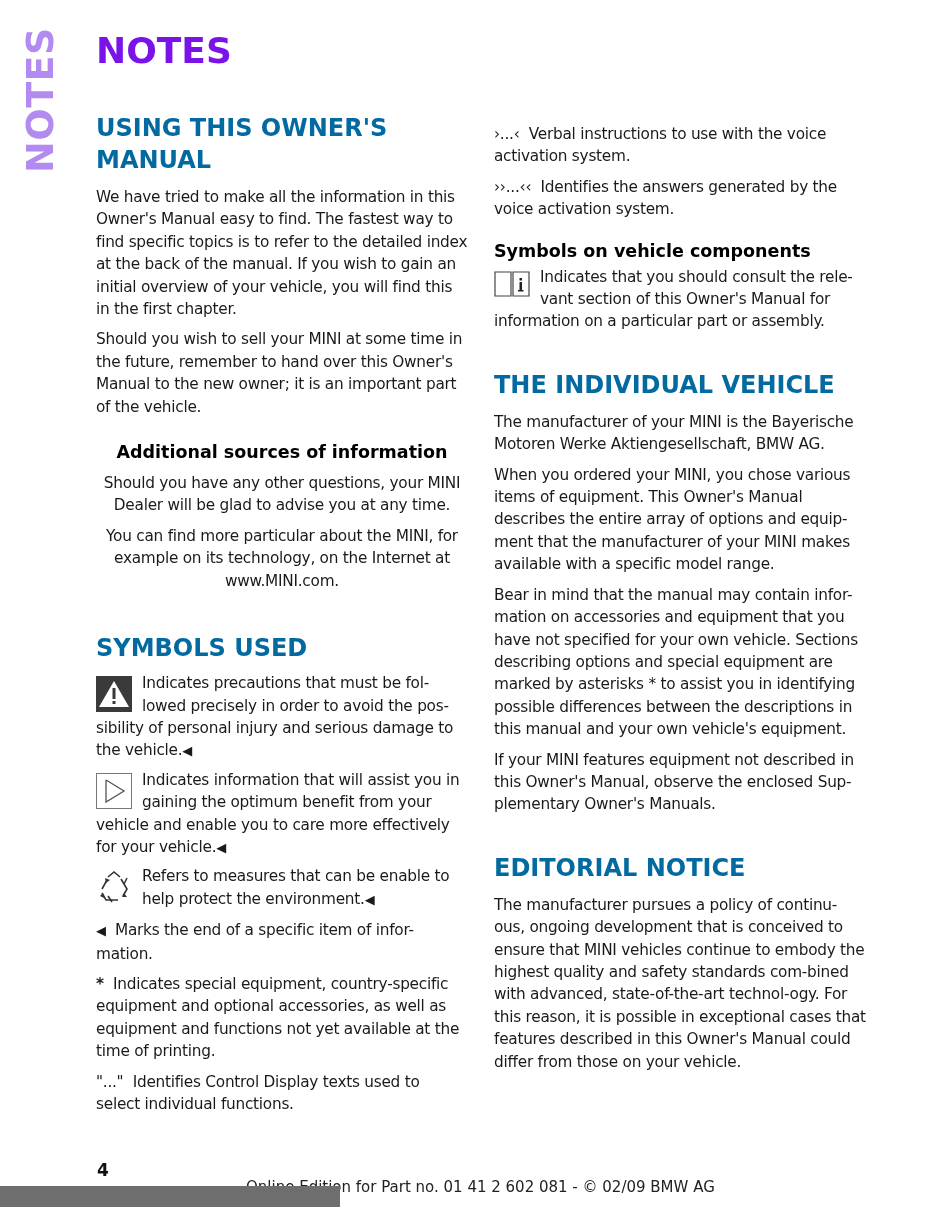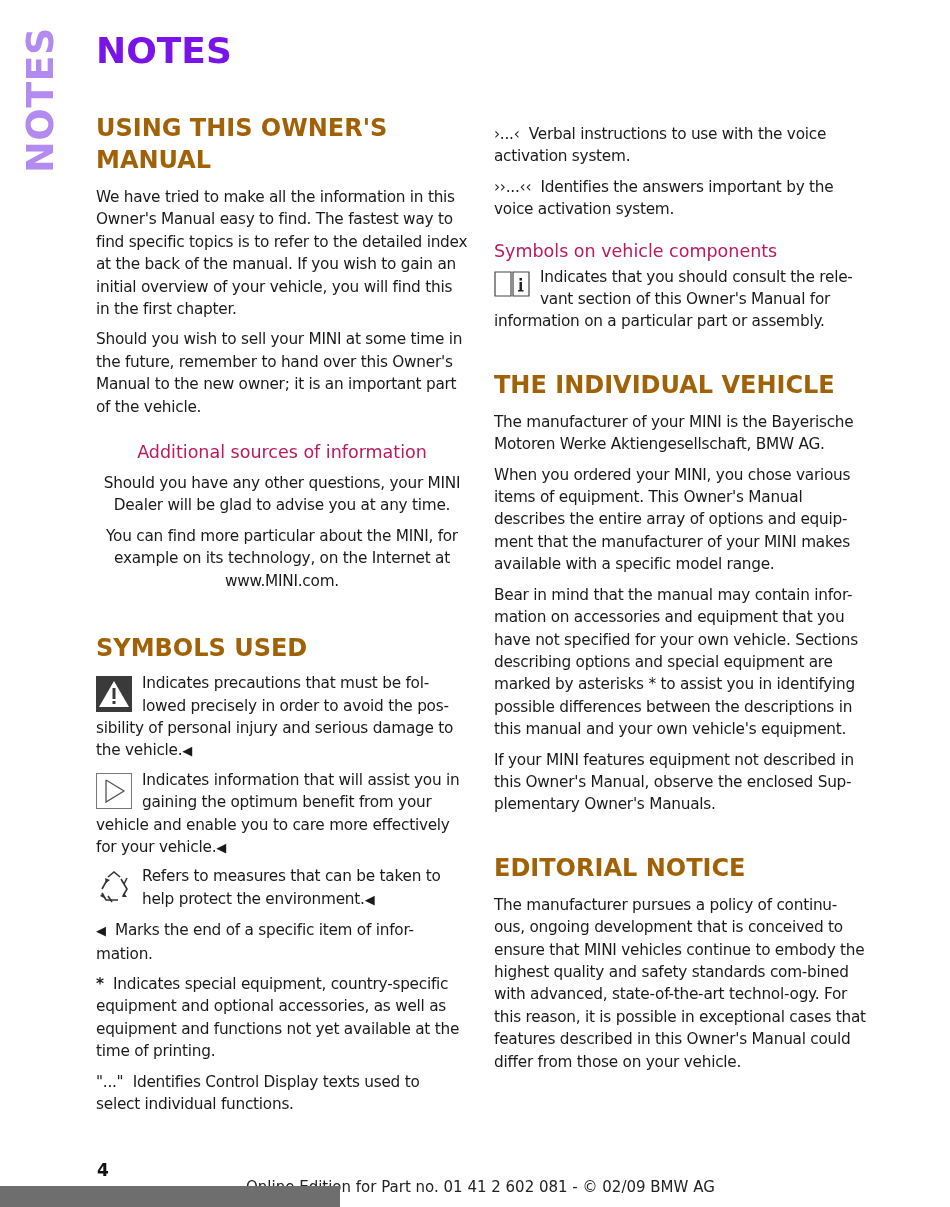--- a/index.html
+++ b/index.html
@@ -20,24 +20,24 @@
     .page-title {
       position: absolute; left: 96px; top: 30px; margin: 0;
       font-size: 36px; font-weight: bold; color: #7a13e8;
       font-family: "DejaVu Sans", sans-serif;
     }
     .col { position: absolute; top: 112px; width: 372px; }
     .col-left { left: 96px; }
     .col-right { left: 494px; top: 115px; }
 
     h2.sec {
-      margin: 0 0 10px 0; font-size: 24px; line-height: 32px; font-weight: bold; color: #a16207;
+      margin: 0 0 10px 0; font-size: 24px; line-height: 32px; font-weight: bold; color: #0369a1;
     }
     h3.sub {
-      margin: 0 0 3px 0; font-size: 17.5px; line-height: 24px; font-weight: normal; color: #be185d;
+      margin: 0 0 3px 0; font-size: 17.5px; line-height: 24px; font-weight: bold; color: #000000;
     }
     p {
       margin: 8px 0 6px 0; font-size: 15.3px; line-height: 22.4px; color: #1a1a1a;
       letter-spacing: -0.25px;
     }
     .icon-para { position: relative; margin: 0 0 6px 0; }
     .icon-para .ico { float: left; margin: 4px 10px 0 0; width: 36px; height: 36px; }
     .icon-para p { margin: 0; }
     .icon-para::after { content: ""; display: block; clear: both; }
     .endmark { font-size: 13px; }
@@ -104,32 +104,32 @@
           <path d="M6,20 L11,11"></path>
           <path d="M28,15 L31,9"></path>
           <path d="M16,33 L12,27"></path>
         </g>
         <g fill="#333">
           <polygon points="9,9 14,11 10,14"></polygon>
           <polygon points="28,24 31,28 26,28"></polygon>
           <polygon points="8,29 4,27 7,24"></polygon>
         </g>
       </svg>
-      <p><span>Refers to measures that can be taken to help protect the environment.</span><span class="endmark">◀</span></p>
+      <p><span>Refers to measures that can be enable to help protect the environment.</span><span class="endmark">◀</span></p>
     </div>
 
     <p><span class="endmark">◀</span>&nbsp; <span>Marks the end of a specific item of infor-mation.</span></p>
     <p><b>*</b>&nbsp; <span>Indicates special equipment, country-specific equipment and optional accessories, as well as equipment and functions not yet available at the time of printing.</span></p>
     <p><span>"..."</span>&nbsp; <span>Identifies Control Display texts used to select individual functions.</span></p>
   </section>
 </div>
 
 <div class="col col-right">
   <p><span>›...‹</span>&nbsp; <span>Verbal instructions to use with the voice activation system.</span></p>
-  <p><span>››...‹‹</span>&nbsp; <span>Identifies the answers important by the voice activation system.</span></p>
+  <p><span>››...‹‹</span>&nbsp; <span>Identifies the answers generated by the voice activation system.</span></p>
 
   <section style="margin-top:18px;">
     <h3 class="sub">Symbols on vehicle components</h3>
     <div class="icon-para">
       <svg class="ico" viewBox="0 0 36 30" style="height:30px; margin-top:3px;">
         <path d="M1,3 L17,3 L17,27 L1,27 Z" fill="#fff" stroke="#444" stroke-width="1.2"></path>
         <path d="M19,3 L35,3 L35,27 L19,27 Z" fill="#fff" stroke="#444" stroke-width="1.2"></path>
         <rect x="25.5" y="9" width="2.5" height="2.5" fill="#222"></rect>
         <rect x="25.5" y="13" width="2.5" height="9" fill="#222"></rect>
         <rect x="24" y="21" width="5.5" height="1.5" fill="#222"></rect>

